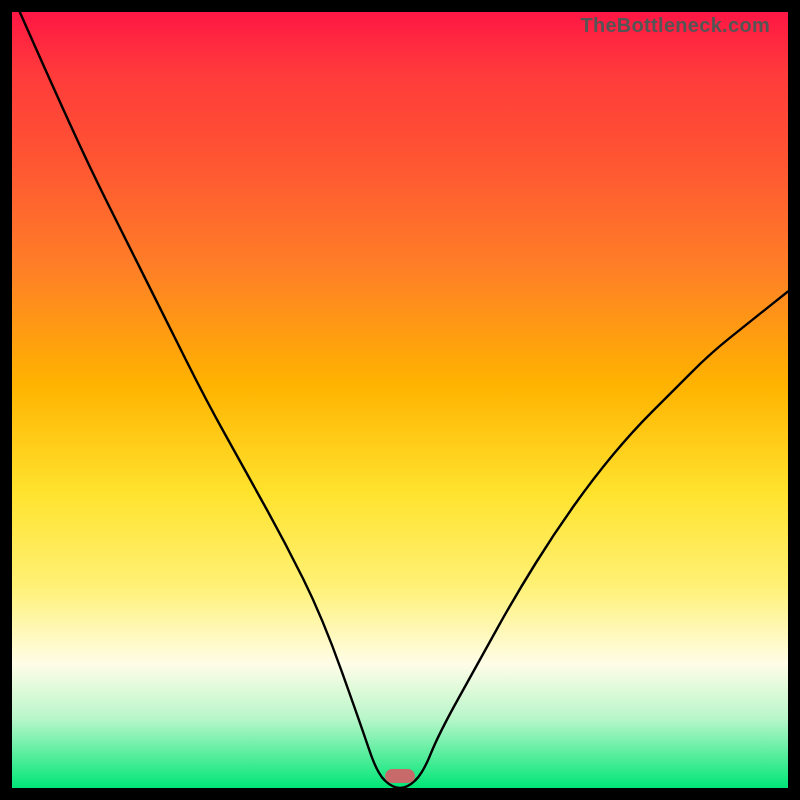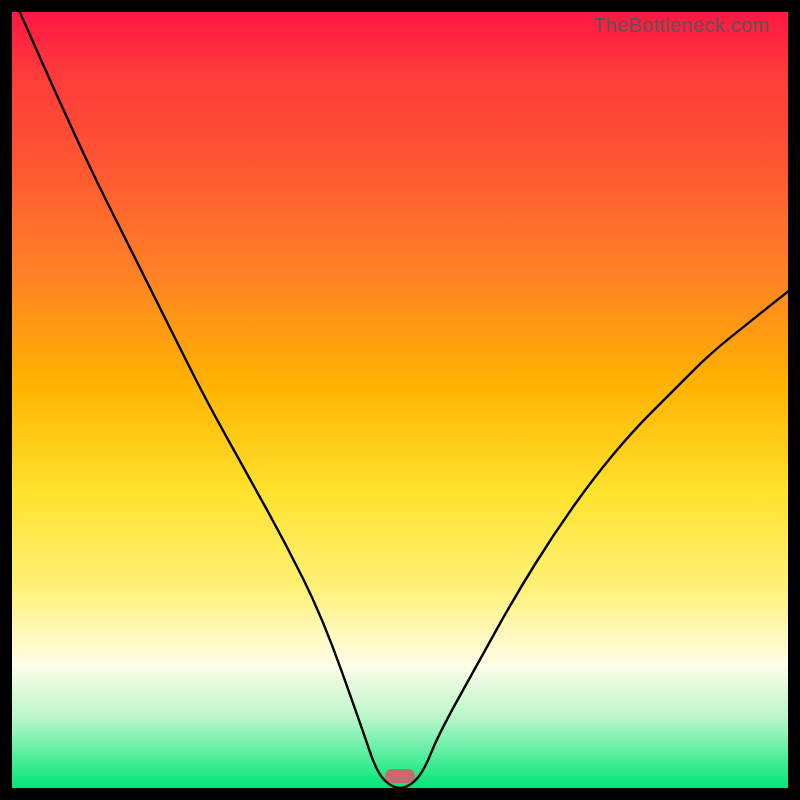--- a/index.html
+++ b/index.html
@@ -33,21 +33,21 @@
       #fffde7 84%,
       #b9f6ca 91%,
       #00e676 100%);
   }
   .watermark {
     position: absolute;
     top: 2px;
     right: 18px;
     color: #555;
     font-size: 20px;
-    font-weight: 400;
+    font-weight: 700;
     letter-spacing: 0.3px;
     user-select: none;
     text-align: right;
   }
   svg.curve {
     position: absolute;
     left: 0;
     top: 0;
     width: 776px;
     height: 776px;

